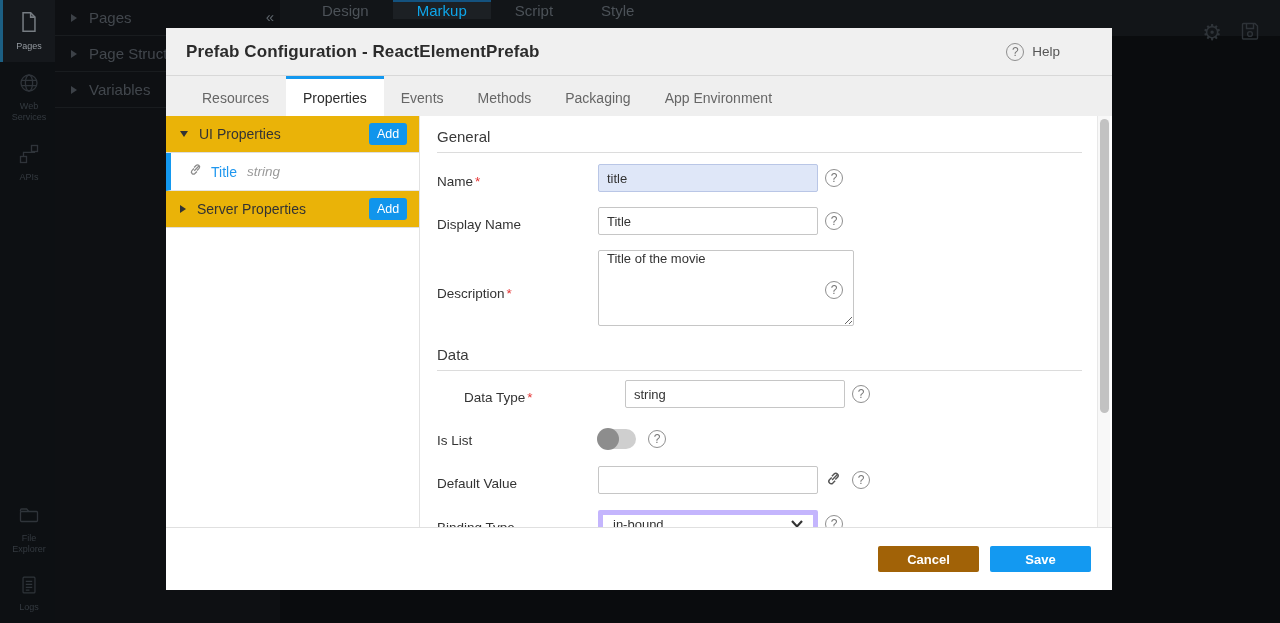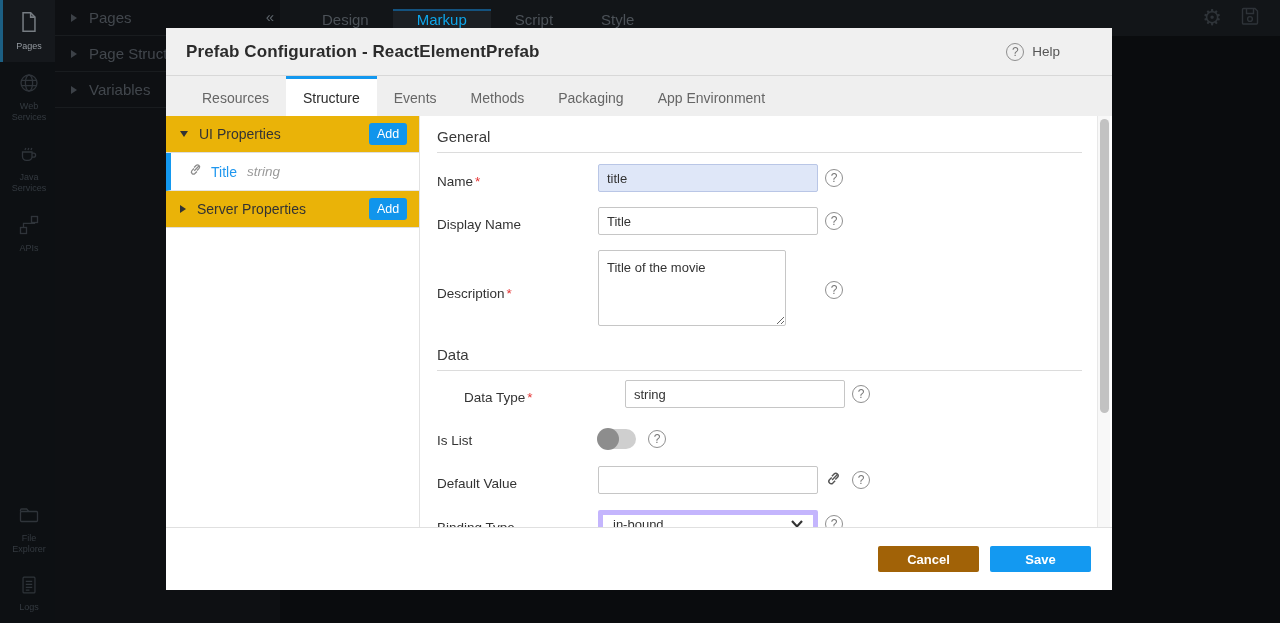--- a/index.html
+++ b/index.html
@@ -13,21 +13,21 @@
   .rail-item { display:flex; flex-direction:column; align-items:center; gap:3px; padding:9px 2px 10px; color:#343a40; font-size:9px; line-height:11px; text-align:center; cursor:pointer; border-left:3px solid transparent; }
   .rail-item svg { stroke:#2f343a; }
   .rail-item.active { background:#15181c; border-left:3px solid #1c5f83; color:#949aa0; }
   .rail-item.active svg { stroke:#767c82; }
 
   .pages-panel { position:absolute; left:55px; top:0; width:225px; height:623px; background:#0e1013; }
   .panel-row { height:36px; display:flex; align-items:center; gap:12px; padding-left:16px; border-bottom:1px solid #191c1f; color:#42474d; font-size:15px; cursor:pointer; }
   .tri-right-dim { width:0; height:0; border-left:6px solid #3c4147; border-top:4px solid transparent; border-bottom:4px solid transparent; }
   .panel-collapse { position:absolute; right:6px; top:8px; color:#5d646b; font-size:15px; cursor:pointer; }
 
-  .topbar { position:absolute; left:280px; top:0; width:1000px; height:36px; background:#121518; display:flex; align-items:center; }
+  .topbar { position:absolute; left:280px; top:0; width:1000px; height:36px; background:#121518; display:flex; align-items:flex-start;flex-direction:column; }
   .top-tabs { display:flex; margin-left:18px; }
   .top-tab { padding:0 24px; display:flex; align-items:center; font-size:15px; color:#4c5258; border-top:2px solid transparent; cursor:pointer; }
   .top-tab.active { background:#1c2024; border-top:2px solid #14527e; color:#0ea5e9; }
   .top-icons { margin-left:auto; display:flex; align-items:center; gap:16px; padding-right:18px; }
   .gear-glyph { font-size:22px; color:#2e3338; line-height:1; cursor:pointer; }
 
   
   .modal { position:absolute; left:166px; top:28px; width:946px; height:562px; background:#fff; display:flex; flex-direction:column; }
   .modal-header { height:48px; flex:0 0 48px; background:#f0f0f0; border-bottom:1px solid #d8d8d8; display:flex; align-items:center; padding:0 52px 0 20px; }
   .modal-title { font-size:17px; color:#2b2b2b; font-weight:bold; letter-spacing:.1px; }
@@ -52,21 +52,21 @@
 
   .form-col { flex:1; padding:12px 30px 0 17px; overflow:hidden; }
   .sect-title { font-size:15px; color:#3a3a3a; padding-bottom:7px; border-bottom:1px solid #dcdcdc; }
   .sect-title.data { margin-top:16px; }
   .frow { display:flex; align-items:center; }
   .flabel { width:161px; flex:0 0 161px; font-size:13.5px; color:#333; padding-top:6px; }
   .req { color:#e53333; margin-left:2px; }
   .ctrl { width:220px; flex:0 0 220px; }
   .tin { width:220px; height:28px; border:1px solid #c6c6c6; border-radius:2px; font-family:"Liberation Sans",sans-serif; font-size:13px; color:#333; padding:0 8px; background:#fff; outline:none; }
   .tin.hl { background:#dfe7f8; border-color:#b9c6e6; }
-  .tarea { width:188px; height:76px; border:1px solid #c6c6c6; border-radius:2px; font-family:"Liberation Sans",sans-serif; font-size:13px; color:#333; padding:9px 8px; resize:both; outline:none; }
+  .tarea { width:256px; height:76px; border:1px solid #c6c6c6; border-radius:2px; font-family:"Liberation Sans",sans-serif; font-size:13px; color:#333; padding:0 8px; resize:both; outline:none; }
   .icons-after { display:flex; align-items:center; gap:10px; margin-left:7px; height:28px; }
   .toggle { width:38px; height:20px; border-radius:10px; background:#cfcfcf; position:relative; margin-top:4px; cursor:pointer; }
   .knob { position:absolute; left:-1px; top:-1px; width:22px; height:22px; border-radius:50%; background:#8d8d8d; }
   .selbox { width:220px; height:28px; border:5px solid #c4b5fd; border-radius:2px; background:#fff; display:flex; align-items:center; padding:0 10px; font-size:13px; color:#333; cursor:pointer; }
   .selbox svg { margin-left:auto; }
 
   .mt-name { margin-top:11px; } .mt-disp { margin-top:15px; } .mt-desc { margin-top:15px; }
   .mt-dt { margin-top:9px;margin-left:27px; } .mt-il { margin-top:17px; } .mt-dv { margin-top:17px; } .mt-bt { margin-top:16px; }
 
   .vscroll { position:absolute; right:2px; top:0; width:13px; height:100%; background:#f8f8f8; border-left:1px solid #e8e8e8; }
@@ -93,28 +93,20 @@
     <div class="rail-item">
       <span><svg width="24" height="24" viewBox="0 0 24 24" fill="none" stroke-width="1.3">
             <circle cx="12" cy="12" r="8"></circle>
             <ellipse cx="12" cy="12" rx="3.6" ry="8"></ellipse>
             <path d="M4.6 9.4h14.8M4.6 14.6h14.8"></path>
           </svg></span>
       <span>Web Services</span>
     </div>
     <div class="rail-item">
       <span><svg width="24" height="24" viewBox="0 0 24 24" fill="none" stroke-width="1.3">
-            <path d="M5.5 10h9.5v4.5a3.8 3.8 0 0 1-3.8 3.8H9.3a3.8 3.8 0 0 1-3.8-3.8z"></path>
-            <path d="M15 11.2h1.6a2 2 0 0 1 0 4H15"></path>
-            <path d="M8 8 8.8 6M11 8l.8-2M14 8l.8-2"></path>
-          </svg></span>
-      <span>Java Services</span>
-    </div>
-    <div class="rail-item">
-      <span><svg width="24" height="24" viewBox="0 0 24 24" fill="none" stroke-width="1.3">
             <rect x="14.5" y="3.5" width="6" height="6"></rect>
             <rect x="3.5" y="14.5" width="6" height="6"></rect>
             <path d="M6.5 14.5v-4.2h11v-.8"></path>
           </svg></span>
       <span>APIs</span>
     </div>
     <div class="rail-spacer"></div>
     <div class="rail-item">
       <span><svg width="24" height="24" viewBox="0 0 24 24" fill="none" stroke-width="1.3">
             <rect x="3.5" y="8.5" width="17" height="10" rx="1"></rect>
@@ -169,21 +161,21 @@
     <div class="modal-header">
       <span class="modal-title">Prefab Configuration - ReactElementPrefab</span>
       <span class="help-wrap">
         <span class="help-circ">?</span>
         <span class="help-label">Help</span>
       </span>
     </div>
 
     <div class="modal-tabs">
       <div class="m-tab">Resources</div>
-      <div class="m-tab active">Structure</div>
+      <div class="m-tab active">Properties</div>
       <div class="m-tab">Events</div>
       <div class="m-tab">Methods</div>
       <div class="m-tab">Packaging</div>
       <div class="m-tab">App Environment</div>
     </div>
 
     <div class="modal-body">
 
       <div class="props-panel">
         <div class="group-row">

